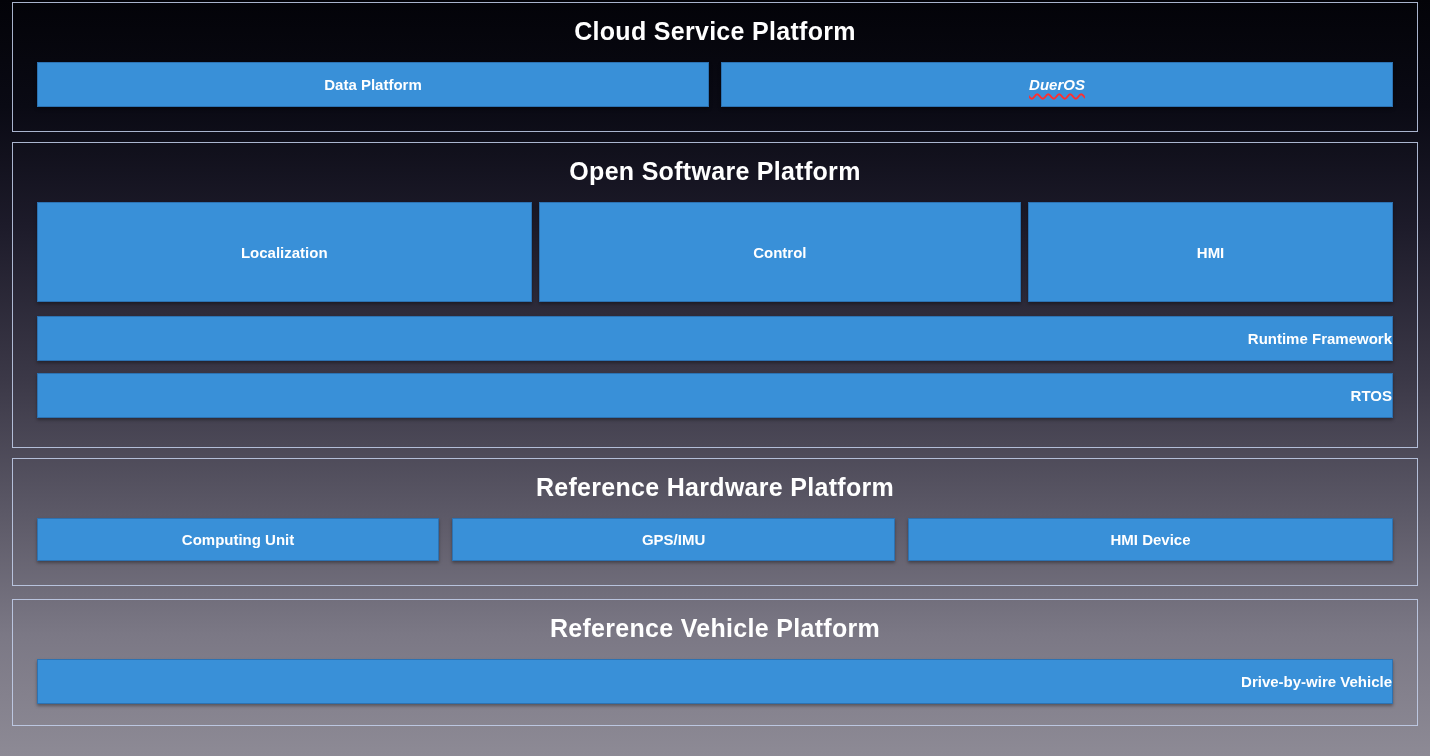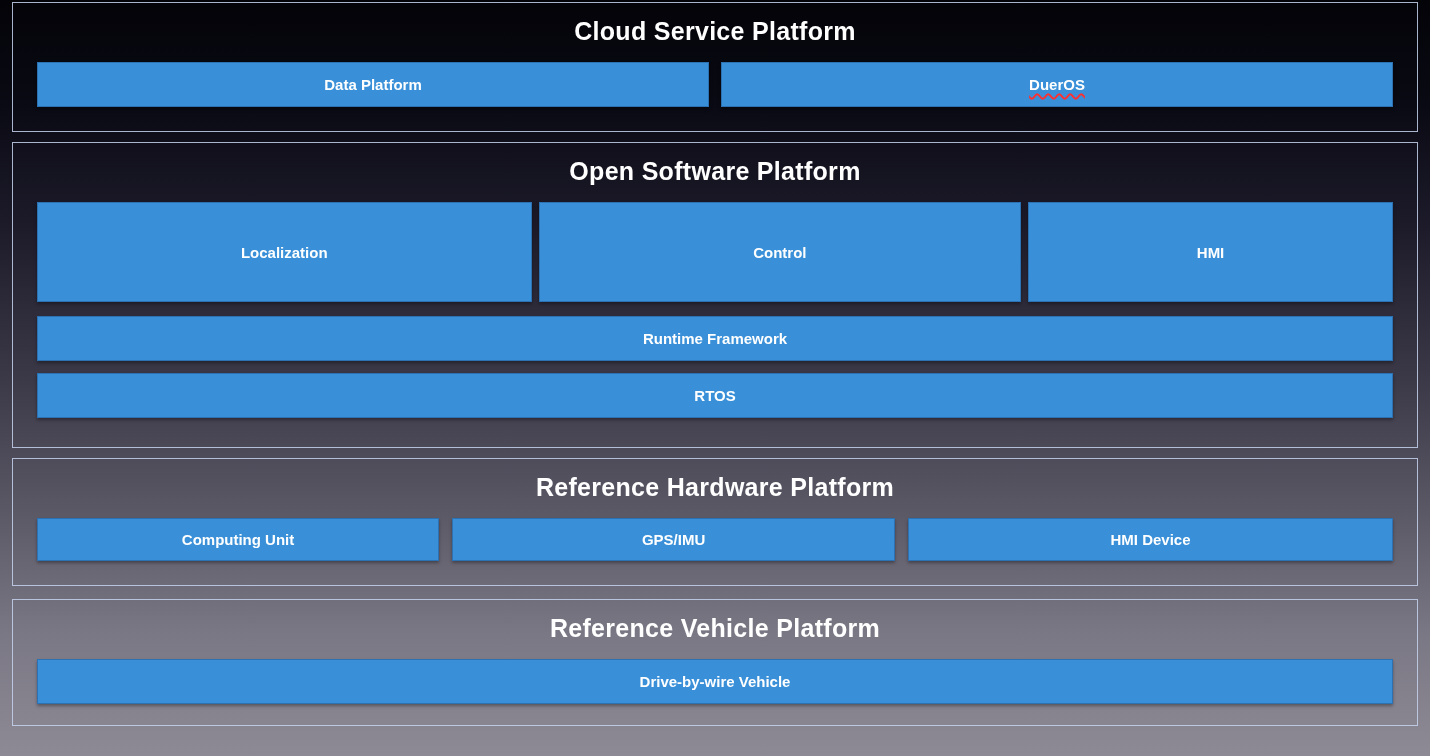--- a/index.html
+++ b/index.html
@@ -67,21 +67,21 @@
     display: flex;
     align-items: center;
     justify-content: center;
     text-align: center;
   }
 
   .h45  { height: 45px; }
   .h100 { height: 100px; }
   .h43  { height: 43px; }
 
-  .full { width: 100%; }
+  .full { width: 100%; justify-content: flex-end; }
 
   
   .row-cloud .box        { flex: 1 1 0; }
   .row-sw .c-local       { flex: 494 1 0; }
   .row-sw .c-control     { flex: 482 1 0; }
   .row-sw .c-hmi         { flex: 364 1 0; }
   .row-sw                { gap: 7px; justify-content: flex-end; }
   .row-hw .c-compute     { flex: 401 1 0; }
   .row-hw .c-gps         { flex: 442 1 0; }
   .row-hw .c-hmidev      { flex: 484 1 0; }
@@ -89,20 +89,21 @@
 
   .mt14 { margin-top: 14px; }
   .mt12 { margin-top: 12px; }
 
   .spellcheck {
     text-decoration-line: underline;
     text-decoration-style: wavy;
     text-decoration-color: #ff2f2f;
     text-decoration-thickness: 1.5px;
     text-underline-offset: 3px;
+    font-style: italic;
   }
 </style>
 </head>
 <body>
 
 <div class="canvas">
 
   <div class="section section-cloud">
     <div class="section-title">Cloud Service Platform</div>
     <div class="row row-cloud h45">

